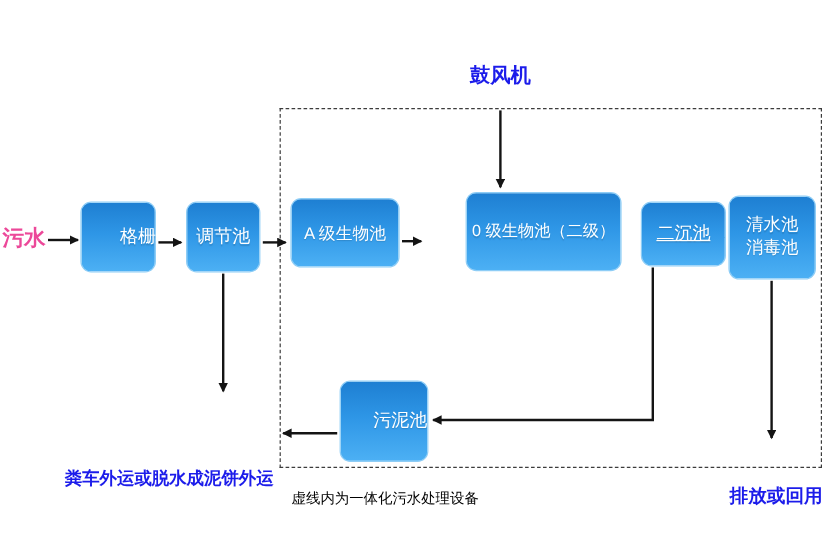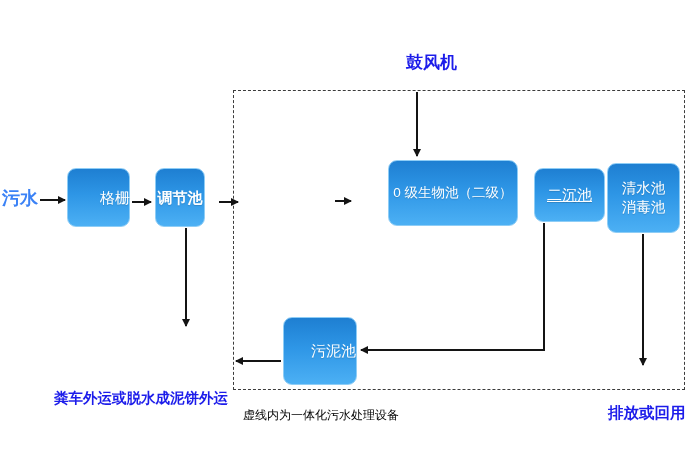--- a/index.html
+++ b/index.html
@@ -35,38 +35,38 @@
     flex-direction: column;
     align-items: center;
     justify-content: center;
     text-align: center;
     font-size: 15px;
     line-height: 1.3;
     white-space: nowrap;
     text-shadow: 0 1px 1px rgba(0,0,0,0.15);
   }
   .node-grid        { left: 67px;  top: 168px; width: 63px;  height: 59px; padding-left: 33px; }
-  .node-regulation  { left: 155px; top: 168px; width: 50px;  height: 59px; font-weight: bold; }
+  .node-regulation  { left: 155px; top: 168px; width: 62px;  height: 59px; }
   .node-abio        { left: 242px; top: 165px; width: 91px;  height: 58px; font-size: 14px; }
   .node-obio        { left: 355px; top: 160px; width: 130px; height: 66px; font-size: 13.5px; margin-left: 33px; }
   .node-sed         { left: 534px; top: 168px; width: 71px;  height: 54px; text-decoration: underline; }
   .node-clearwater  { left: 607px; top: 163px; width: 73px;  height: 70px; font-size: 14.5px; }
   .node-sludge      { left: 283px; top: 317px; width: 74px;  height: 68px; align-items: flex-end; }
   .label {
     position: absolute;
     white-space: nowrap;
-    color: #3b82f6;
+    color: #ec4899;
   }
   .label-inflow {
     left: 2px; top: 186px;
     font-size: 18px; font-weight: bold;
   }
   .label-blower {
     left: 377px; top: 51px; width: 80px;
-    text-align: right;
+    text-align: center;
     font-size: 17px; font-weight: bold;
     color: #1c1cea;
   }
   .label-sludge-out {
     left: 54px; top: 346px;
     font-size: 14.5px; font-weight: bold;
     color: #1c1cea;
     margin-top: 43px;
   }
   .label-discharge {
@@ -105,20 +105,23 @@
     <path d="M281,361 H236" stroke="#141414" stroke-width="2" fill="none" marker-end="url(#ah)"></path>
     <path d="M643,234 V365" stroke="#141414" stroke-width="2" fill="none" marker-end="url(#ah)"></path>
   </svg>
 
   <div class="node node-grid">
     <span>格栅</span>
   </div>
   <div class="node node-regulation">
     <span>调节池</span>
   </div>
+  <div class="node node-abio">
+    <span>A 级生物池</span>
+  </div>
   <div class="node node-obio">
     <span>0 级生物池（二级）</span>
   </div>
   <div class="node node-sed">
     <span>二沉池</span>
   </div>
   <div class="node node-clearwater">
     <span>清水池</span>
     <span>消毒池</span>
   </div>

